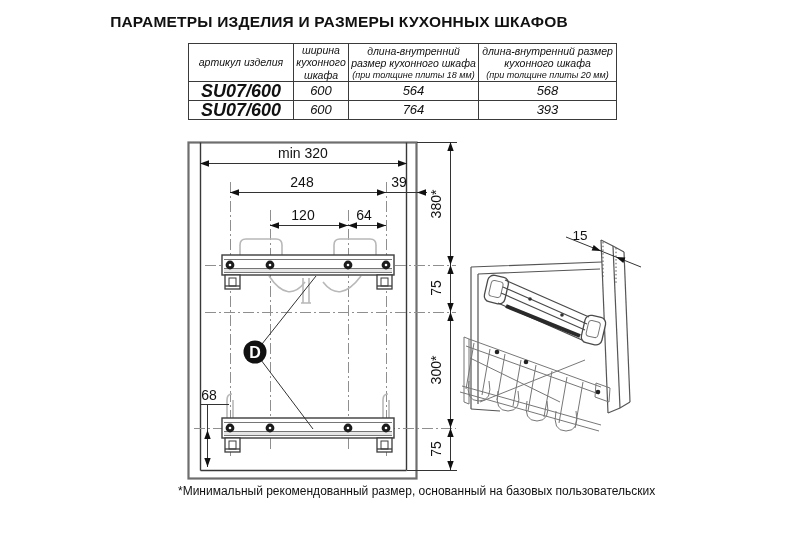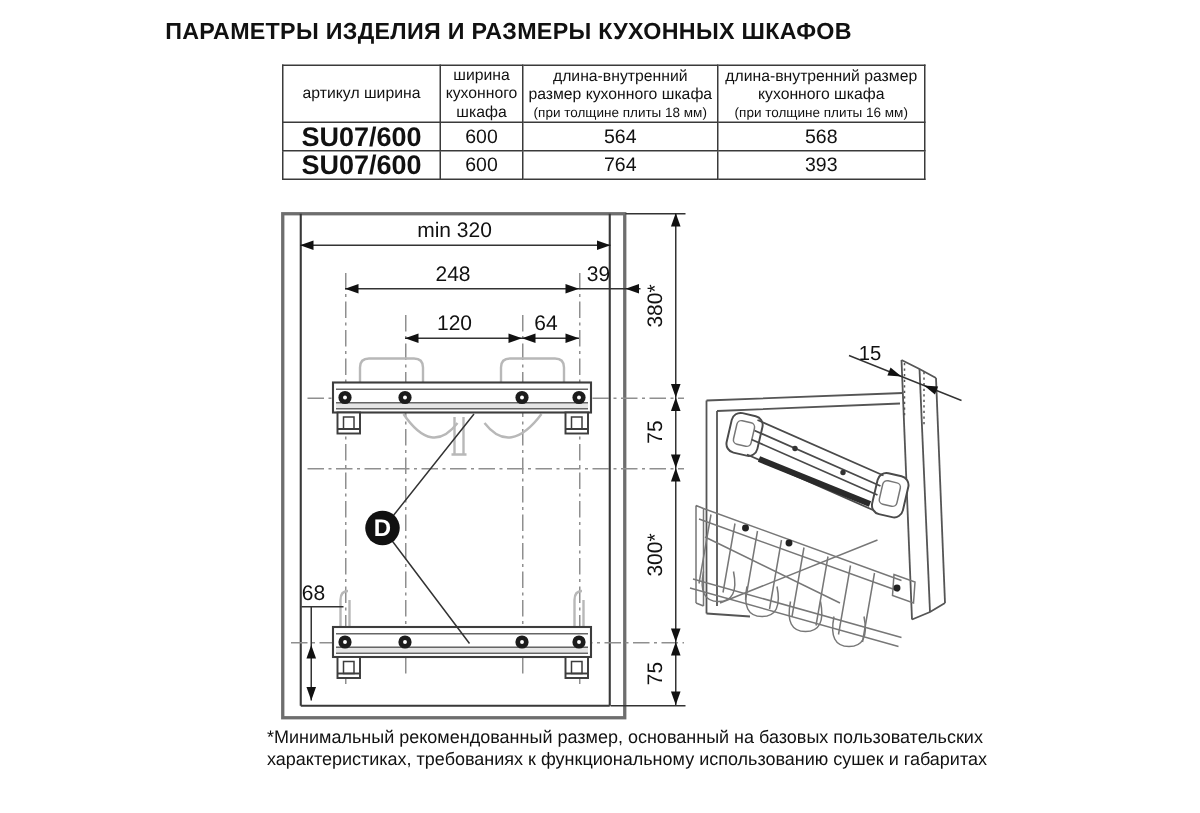--- a/index.html
+++ b/index.html
@@ -3,21 +3,21 @@
 <meta charset="utf-8">
 <style>
   html,body{margin:0;padding:0;background:#fff;}
   .page{position:relative;width:800px;height:542px;background:#fff;overflow:hidden;
         font-family:"Liberation Sans",sans-serif;color:#111;}
   .title{position:absolute;top:13px;left:0;width:678px;text-align:center;
          font-size:15.5px;font-weight:bold;letter-spacing:.2px;white-space:nowrap;}
   table.spec{position:absolute;left:188px;top:43px;width:428px;
              border-collapse:collapse;table-layout:fixed;}
   table.spec th,table.spec td{border:1px solid #3a3a3a;text-align:center;
-             vertical-align:middle;padding:0 2px;}
+             vertical-align:middle;padding:0 2px;font-style:italic;}
   table.spec th{font-weight:normal;font-size:10.5px;line-height:1.18;height:36px;}
   table.spec th .note{display:block;font-size:9px;line-height:1.2;}
   table.spec td{font-size:13px;height:18px;line-height:18px;}
   table.spec td.article{font-weight:bold;font-size:18px;}
   .footnote{position:absolute;left:178px;top:484px;font-size:12px;
             line-height:15.2px;color:#111;}
   svg.drawing{position:absolute;left:0;top:0;font-family:"Liberation Sans",sans-serif;}
   svg .dim{font-size:14px;fill:#111;}
   svg .dimsmall{font-size:13.5px;fill:#111;}
 </style>
@@ -225,32 +225,32 @@
   <table class="spec">
     <colgroup>
       <col style="width:105px">
         <col style="width:55px">
         <col style="width:130px">
         <col style="width:138px">
     </colgroup>
     <thead>
       <tr>
         <th>
-          <span>артикул ширина</span>
+          <span>артикул изделия</span>
         </th>
         <th>
           <span>ширина кухонного шкафа</span>
         </th>
         <th>
           <span>длина-внутренний размер кухонного шкафа</span>
           <span class="note">(при толщине плиты 18 мм)</span>
         </th>
         <th>
           <span>длина-внутренний размер кухонного шкафа</span>
-          <span class="note">(при толщине плиты 16 мм)</span>
+          <span class="note">(при толщине плиты 20 мм)</span>
         </th>
       </tr>
     </thead>
     <tbody>
       <tr>
         <td class="article">SU07/600</td>
         <td>600</td>
         <td>564</td>
         <td>568</td>
       </tr>
@@ -258,15 +258,14 @@
         <td class="article">SU07/600</td>
         <td>600</td>
         <td>764</td>
         <td>393</td>
       </tr>
     </tbody>
   </table>
 
   <div class="footnote">
     <div>*Минимальный рекомендованный размер, основанный на базовых пользовательских</div>
-    <div>характеристиках, требованиях к функциональному использованию сушек и габаритах</div>
   </div>
 </div>
 
 </body></html>

